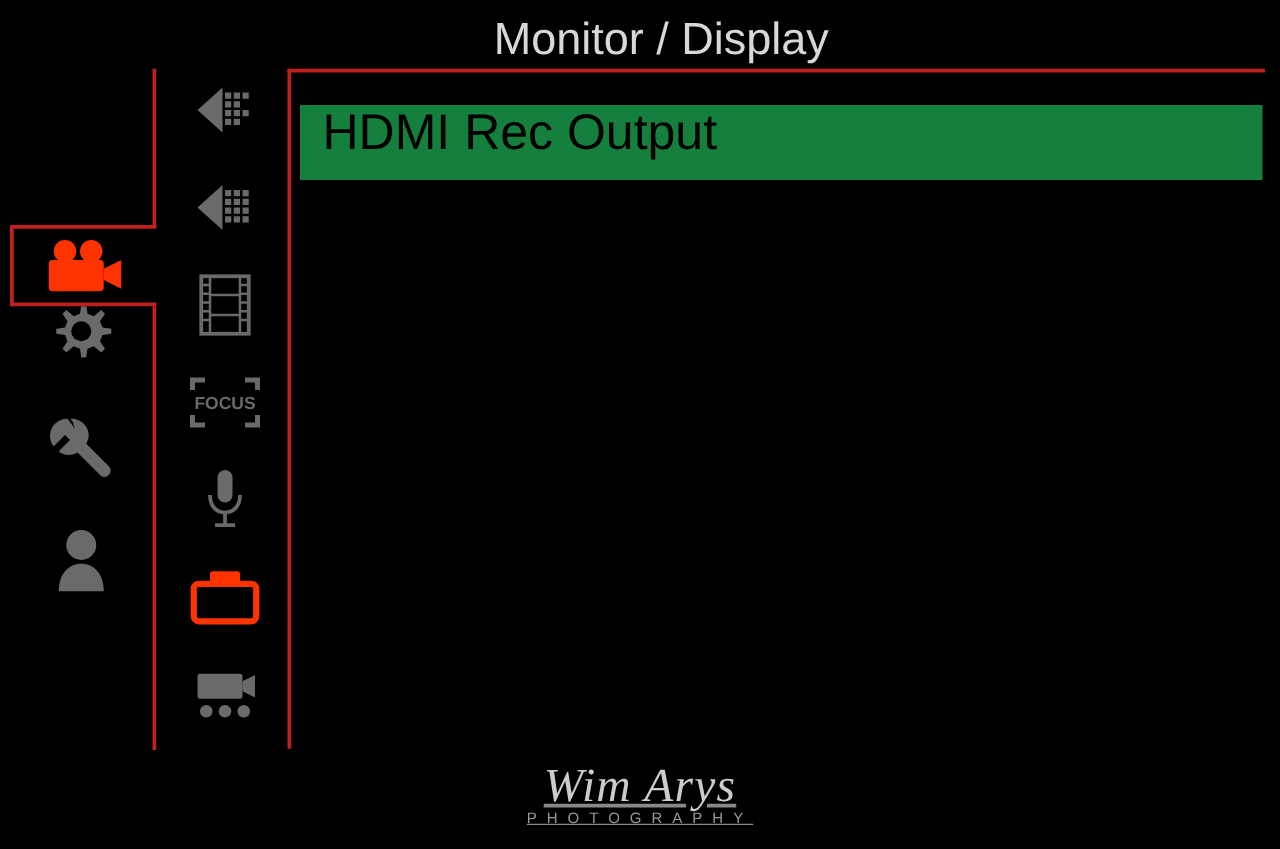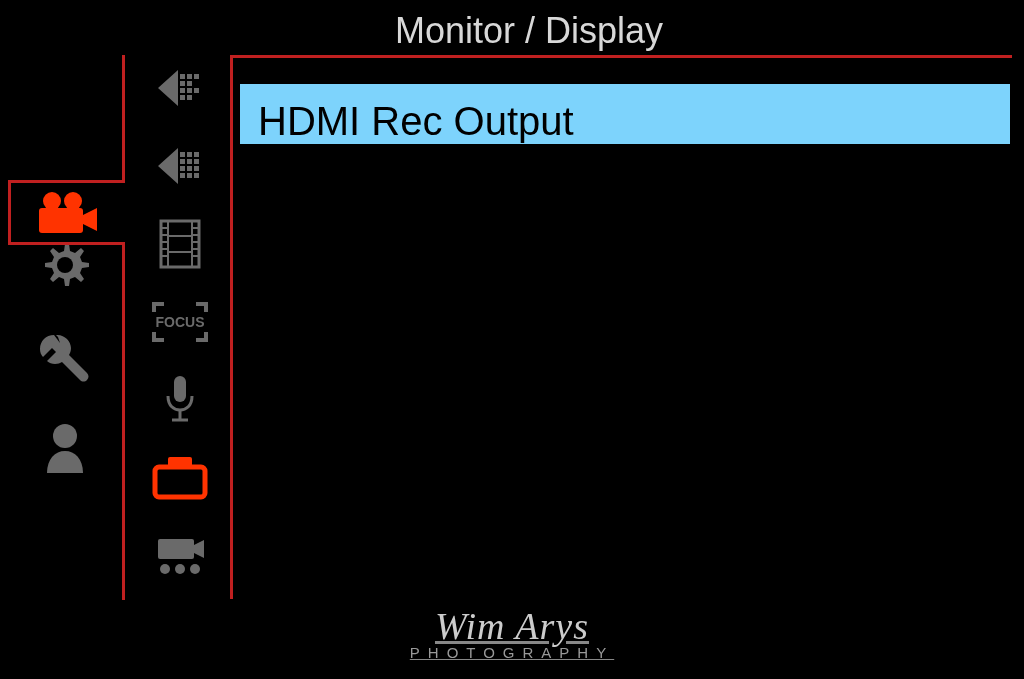--- a/index.html
+++ b/index.html
@@ -102,23 +102,23 @@
       align-items: center;
       justify-content: center;
       cursor: pointer;
     }
     .menu-item-row {
       position: absolute;
       top: 84px;
       left: 240px;
       right: 14px;
       height: 60px;
-      background: #7dd3fc;
-      display: flex;
-      align-items: flex-end;
+      background: #15803d;
+      display: flex;
+      align-items: flex-start;
       padding-left: 18px;
       cursor: pointer;
     }
     .menu-item-row span {
       color: #000;
       font-size: 40px;
       font-weight: 400;
     }
     .watermark {
       position: absolute;
@@ -130,21 +130,21 @@
       text-align: center;
       text-decoration: underline;
     }
     .watermark-name {
       font-size: 38px;
       font-style: italic;
       letter-spacing: 1px;
       color: #ccc;
     }
     .watermark-sub {
-      font-size: 15px;
+      font-size: 12px;
       letter-spacing: 8px;
       font-family: Arial, sans-serif;
       color: #999;
       margin-top: -4px;
     }
     svg {
       display: block;
     }
   </style>
 </head>

